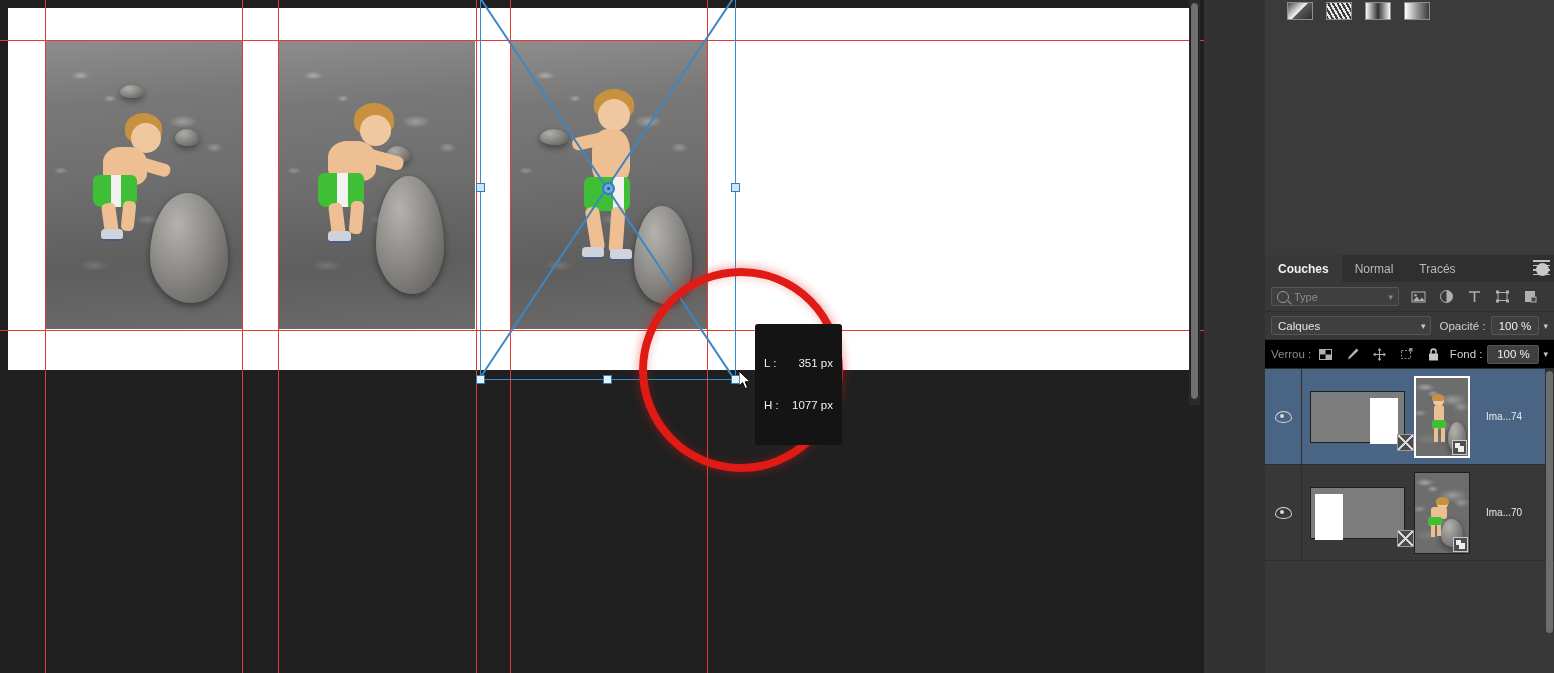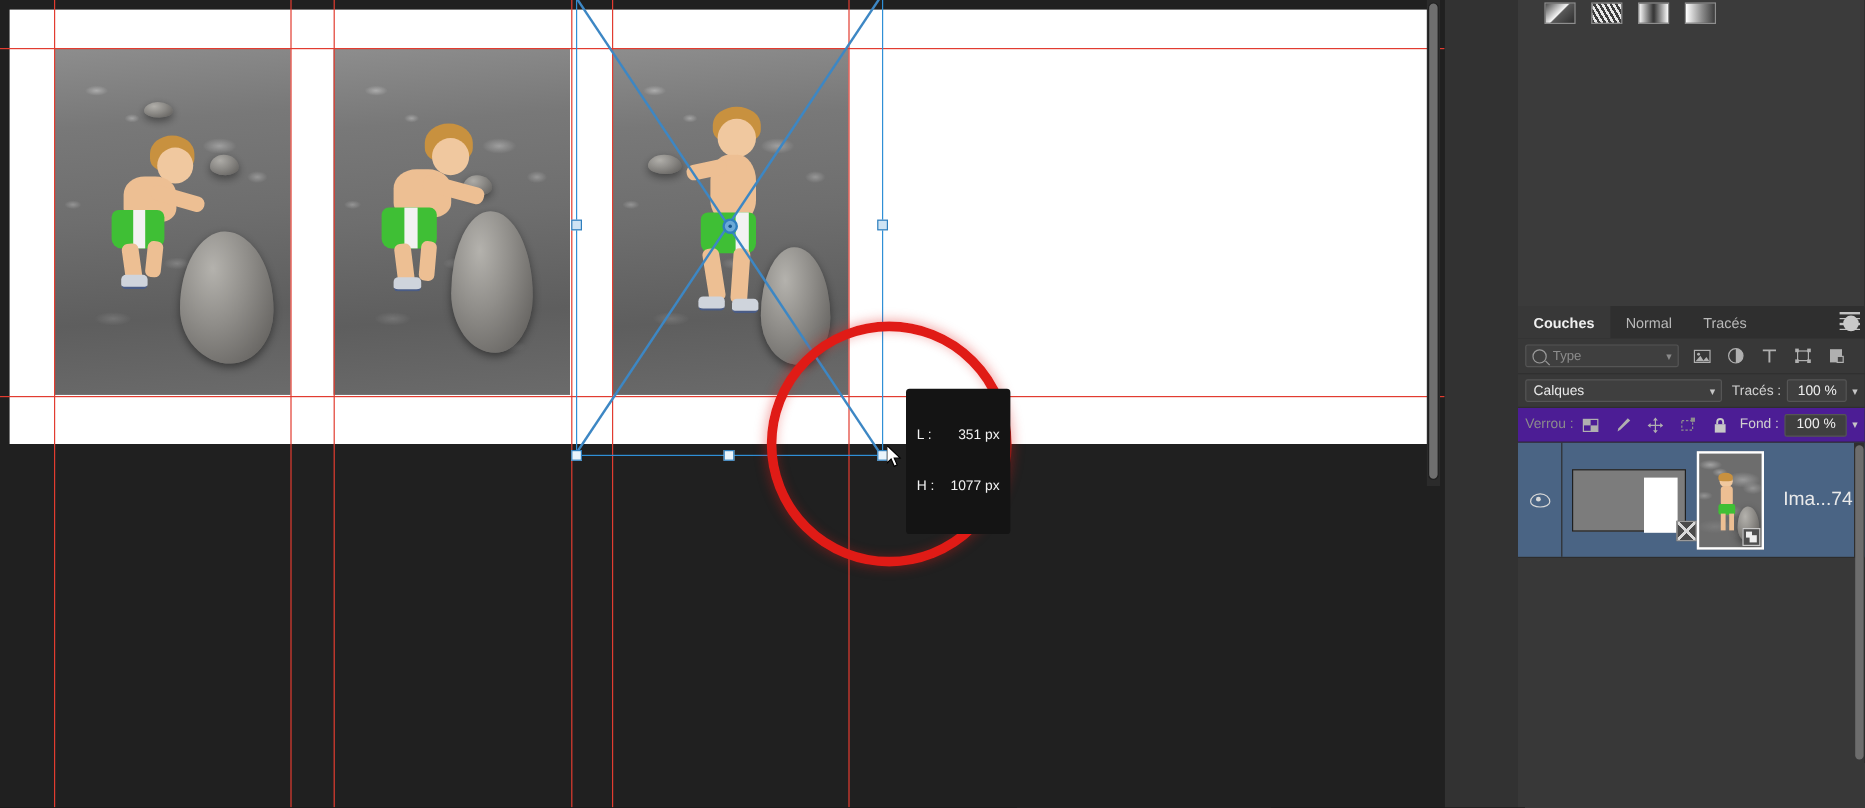--- a/index.html
+++ b/index.html
@@ -93,21 +93,21 @@
 
   .modebar{height:27px;display:flex;align-items:center;background:#383838;padding:0 6px;border-bottom:1px solid #2e2e2e;}
   .sel{position:relative;width:170px;height:19px;background:#3f3f3f;border:1px solid #555;border-radius:2px;
        display:flex;align-items:center;padding:0 6px;box-sizing:border-box;font-size:11.5px;color:#e8e8e8;}
   .sel .cv{position:absolute;right:5px;color:#c6c6c6;font-size:9px;}
   .lbl{font-size:11.5px;color:#d0d0d0;margin-left:8px;white-space:nowrap;}
   .numfield{width:52px;height:19px;background:#3f3f3f;border:1px solid #555;border-radius:2px;
        display:flex;align-items:center;justify-content:center;font-size:11.5px;color:#f0f0f0;margin-left:5px;box-sizing:border-box;}
   .caret{color:#c6c6c6;font-size:9px;margin-left:4px;}
 
-  .lockbar{height:28px;display:flex;align-items:center;background:#4c1d95;padding:0 6px;border-bottom:1px solid #2a2a2a;}
+  .lockbar{height:28px;display:flex;align-items:center;background:#000000;padding:0 6px;border-bottom:1px solid #2a2a2a;}
   .lockicons{display:flex;align-items:center;gap:12px;margin-left:7px;}
   .lk{width:15px;height:15px;position:relative;}
 
   .layers-list{position:relative;height:auto;background:#383838;}
   .lrow{position:relative;height:95px;display:flex;align-items:center;border-bottom:1px solid #2d2d2d;background:#383838;}
   .lrow.selected{background:#4a6484;}
   .eye-cell{width:36px;display:flex;justify-content:center;align-items:center;flex:none;border-right:1px solid #2d2d2d;height:100%;}
   .eye{width:15px;height:10px;border-radius:50% 50% 50% 50%/60% 60% 40% 40%;border:1.6px solid #d8d8d8;position:relative;}
   .eye:after{content:"";position:absolute;left:4.3px;top:2px;width:4.5px;height:4.5px;border-radius:50%;background:#d8d8d8;}
   .mask-cell{width:110px;display:flex;justify-content:center;align-items:center;flex:none;}
@@ -115,21 +115,21 @@
   .mask .band{position:absolute;top:6px;width:28px;height:46px;background:#ffffff;}
   .mask .badge{position:absolute;right:-10px;bottom:-9px;width:17px;height:17px;background:#4b4b4b;border:1px solid #9a9a9a;box-sizing:border-box;
        background-image:linear-gradient(45deg,transparent 44%,#d8d8d8 44%,#d8d8d8 56%,transparent 56%),
                         linear-gradient(-45deg,transparent 44%,#d8d8d8 44%,#d8d8d8 56%,transparent 56%);}
   .thumb-cell{width:60px;display:flex;justify-content:center;align-items:center;flex:none;}
   .thumb{position:relative;width:56px;height:82px;overflow:hidden;border:1px solid #1f1f1f;box-sizing:border-box;background:#6d6d6d;}
   .thumb.sel-border{border:2px solid #ffffff;}
   .thumb .so{position:absolute;right:1px;bottom:1px;width:15px;height:15px;background:#4f4f4f;border:1px solid #c9c9c9;box-sizing:border-box;}
   .thumb .so:before{content:"";position:absolute;left:2px;top:2px;width:5px;height:5px;background:#eee;}
   .thumb .so:after{content:"";position:absolute;right:2px;bottom:2px;width:6px;height:6px;background:#eee;}
-  .lname{font-size:16px;color:#eaeaea;margin-left:14px;}
+  .lname{font-size:10px;color:#eaeaea;margin-left:14px;}
   .list-scroll{position:absolute;right:0;top:0;width:9px;bottom:0;background:#2f2f2f;}
   .list-scroll .thumb2{position:absolute;left:1px;top:2px;width:7px;height:262px;background:#6d6d6d;border-radius:4px;}
 </style>
 </head>
 <body>
 
 <div id="app">
 
   <div class="canvas-area">
     <div class="page-sheet"></div>
@@ -311,21 +311,21 @@
           </span>
         </div>
         <div class="toggle-knob"></div>
       </div>
 
       <div class="modebar">
         <div class="sel">
           <span>Calques</span>
           <span class="cv">▾</span>
         </div>
-        <span class="lbl">Tracés :</span>
+        <span class="lbl">Opacité :</span>
         <div class="numfield">
           <span>100 %</span>
         </div>
         <span class="caret">▾</span>
       </div>
 
       <div class="lockbar">
         <span class="lbl" style="margin-left:0;color:#8c8c8c;">Verrou :</span>
         <div class="lockicons">
           <span class="lk">
@@ -389,20 +389,46 @@
               <div style="position:absolute;left:16px;top:42px;width:14px;height:9px;background:#3fbf35;border-radius:2px;"></div>
               <div style="position:absolute;left:18px;top:50px;width:4px;height:14px;background:#edbf93;"></div>
               <div style="position:absolute;left:25px;top:50px;width:4px;height:14px;background:#edbf93;"></div>
               <div class="so"></div>
             </div>
           </div>
           <span class="lname">Ima...74</span>
         </div>
 
 
+        <div class="lrow">
+          <div class="eye-cell">
+            <div class="eye"></div>
+          </div>
+          <div class="mask-cell">
+            <div class="mask">
+              <div class="band" style="left:4px;"></div>
+              <div class="badge"></div>
+            </div>
+          </div>
+          <div class="thumb-cell">
+            <div class="thumb">
+              <div class="sky" style="position:absolute;inset:0;"></div>
+              <div class="grain" style="position:absolute;inset:0;"></div>
+              <div class="rock" style="position:absolute;left:26px;top:46px;width:22px;height:28px;"></div>
+              <div style="position:absolute;left:22px;top:26px;width:11px;height:10px;border-radius:50%;background:#f0c89f;"></div>
+              <div style="position:absolute;left:21px;top:24px;width:13px;height:8px;border-radius:50% 50% 30% 30%;background:#c8913f;"></div>
+              <div style="position:absolute;left:16px;top:34px;width:16px;height:12px;background:#edbf93;border-radius:3px;"></div>
+              <div style="position:absolute;left:13px;top:44px;width:14px;height:9px;background:#3fbf35;border-radius:2px;"></div>
+              <div style="position:absolute;left:16px;top:52px;width:4px;height:12px;background:#edbf93;"></div>
+              <div style="position:absolute;left:22px;top:52px;width:4px;height:11px;background:#edbf93;"></div>
+              <div class="so"></div>
+            </div>
+          </div>
+          <span class="lname">Ima...70</span>
+        </div>
 
         <div class="list-scroll">
           <div class="thumb2"></div>
         </div>
       </div>
     </div>
   </div>
 </div>
 
 </body></html>

